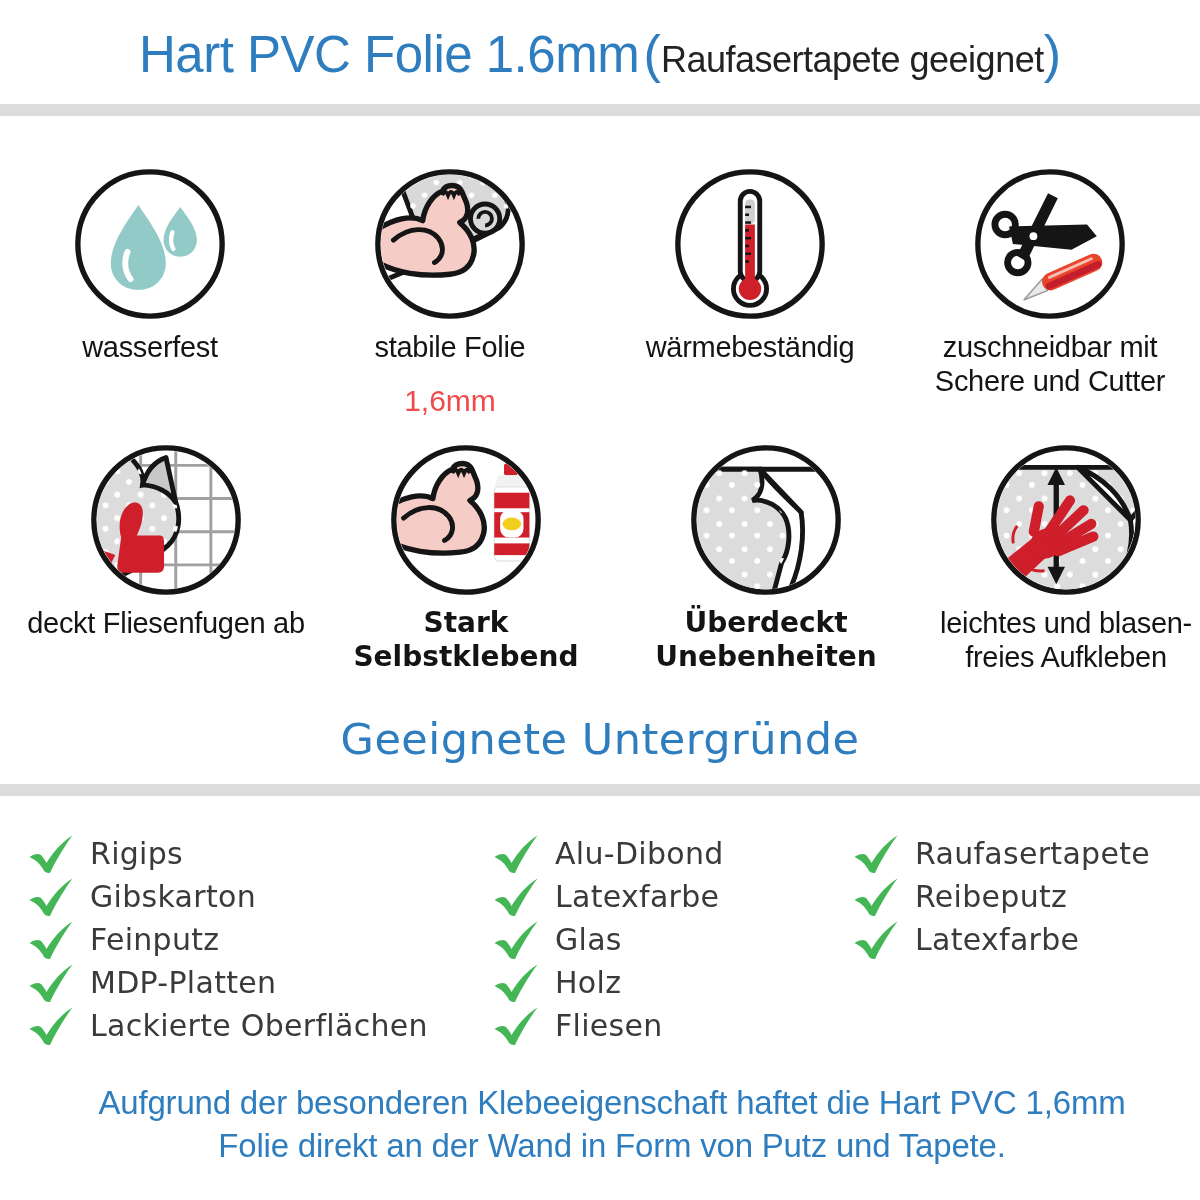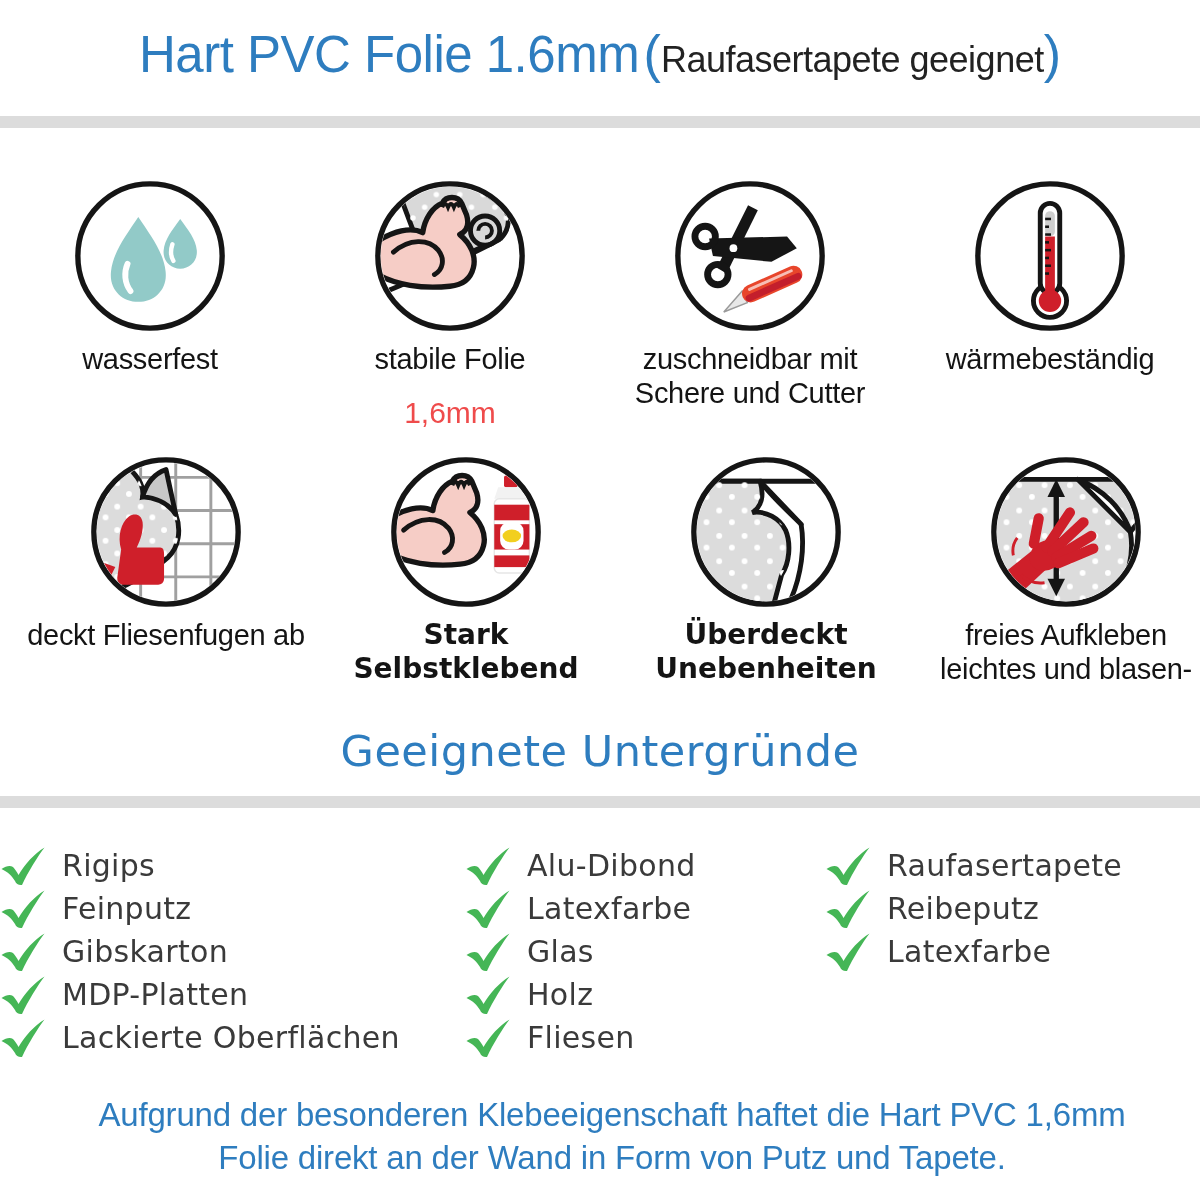--- a/index.html
+++ b/index.html
@@ -4,39 +4,39 @@
 <style>
   :root{
     --blue:#2e7dbf; --green:#45b656; --icon-red:#cf1f2a; --light-red:#ef4b4b;
     --teal:#92cac8; --divider:#dcdcdc; --dark:#3a3a3a; --ink:#151515;
   }
   *{box-sizing:border-box;}
   html,body{margin:0;padding:0;background:#fff;}
   .page{width:1200px;height:1200px;background:#fff;overflow:hidden;
         font-family:"Liberation Sans",sans-serif;position:relative;}
   
-  .title-wrap{text-align:center;padding-top:24px;height:116px;white-space:nowrap;}
+  .title-wrap{text-align:center;padding-top:24px;height:104px;white-space:nowrap;}
   .title-main{color:var(--blue);font-size:51px;letter-spacing:-0.5px;}
   .title-paren{color:var(--blue);font-size:52px;}
   .title-note{color:#222;font-size:36px;letter-spacing:-0.5px;}
   .divider{height:12px;background:var(--divider);width:100%;}
   
   .features{display:grid;grid-template-columns:repeat(4,1fr);width:1200px;}
   .row1{margin-top:50px;}
   .row2{margin-top:24px;margin-left:16px;}
   .feature{display:flex;flex-direction:column;align-items:center;text-align:center;}
   .cicon{display:block;}
   .flabel{margin-top:8px;font-size:29px;color:#141414;letter-spacing:-0.3px;line-height:34px;}
   .flabel span{display:block;}
   .flabel.bold{font-family:"DejaVu Sans",sans-serif;font-weight:bold;font-size:28px;letter-spacing:0;}
   .fsub{color:var(--light-red);font-size:30px;margin-top:20px;}
   
   .sub-heading{margin-top:40px;margin-bottom:20px;text-align:center;color:var(--blue);
                font-family:"DejaVu Sans",sans-serif;font-size:43px;letter-spacing:0.5px;}
-  .checklist{display:flex;margin-top:36px;}
+  .checklist{display:flex;padding-left:28px;margin-top:36px;}
   .check-col-1{width:465px;}
   .check-col-2{width:360px;}
   .check-col-3{flex:1;}
   .check-item{display:flex;align-items:center;height:43px;gap:16px;}
   .check{flex:0 0 46px;}
   .check path{fill:var(--green);}
   .check-label{font-family:"DejaVu Sans",sans-serif;font-size:30px;color:var(--dark);
                letter-spacing:0.3px;white-space:nowrap;}
   
   .footer{margin-top:34px;text-align:center;color:var(--blue);font-size:33px;
@@ -94,59 +94,59 @@
       </svg>
       <div class="flabel">
         <span>stabile Folie</span>
       </div>
       <div class="fsub">1,6mm</div>
     </div>
 
     <div class="feature">
       <svg class="cicon" width="156" height="156" viewBox="0 0 160 160">
         <circle cx="80" cy="80" r="74" fill="#fff" stroke="#151515" stroke-width="5.5"></circle>
-        <polygon points="46,92 78,28 88,33 56,98" fill="#151515"></polygon>
-        <polygon points="38,62 118,60 128,72 102,86 42,80" fill="#151515"></polygon>
-        <circle cx="34" cy="60" r="10.5" fill="none" stroke="#151515" stroke-width="7"></circle>
-        <circle cx="47" cy="99" r="10.5" fill="none" stroke="#151515" stroke-width="7"></circle>
-        <circle cx="63" cy="72" r="4" fill="#fff"></circle>
-        <g transform="rotate(-24 100 110)">
-          <polygon points="72,104 46,116 72,117" fill="#e8e8e8" stroke="#9a9a9a" stroke-width="1.5"></polygon>
-          <rect x="70" y="101" width="66" height="18" rx="9" fill="#e8452b"></rect>
-          <rect x="72" y="110" width="62" height="7" rx="3.5" fill="#c31e2c"></rect>
-          <rect x="78" y="104" width="50" height="3" rx="1.5" fill="#fff" opacity="0.65"></rect>
-        </g>
-      </svg>
-      <div class="flabel">
-        <span>zuschneidbar mit</span>
-        <span>Schere und Cutter</span>
-      </div>
-    </div>
-
-    <div class="feature">
-      <svg class="cicon" width="156" height="156" viewBox="0 0 160 160">
-        <circle cx="80" cy="80" r="74" fill="#fff" stroke="#151515" stroke-width="5.5"></circle>
         <circle cx="80" cy="126" r="17" fill="#fff" stroke="#151515" stroke-width="5"></circle>
         <rect x="70" y="26" width="20" height="92" rx="10" fill="#fff" stroke="#151515" stroke-width="5"></rect>
         <rect x="75" y="34" width="10" height="26" rx="5" fill="#cfcfcf"></rect>
         <rect x="75" y="60" width="10" height="58" fill="#cf1f2a"></rect>
         <circle cx="80" cy="126" r="11.5" fill="#cf1f2a"></circle>
         <g stroke="#151515" stroke-width="2.6">
           <line x1="75" y1="42" x2="81" y2="42"></line>
             <line x1="75" y1="50" x2="79" y2="50"></line>
           <line x1="75" y1="58" x2="81" y2="58"></line>
             <line x1="75" y1="66" x2="79" y2="66"></line>
           <line x1="75" y1="74" x2="81" y2="74"></line>
             <line x1="75" y1="82" x2="79" y2="82"></line>
           <line x1="75" y1="90" x2="81" y2="90"></line>
             <line x1="75" y1="98" x2="79" y2="98"></line>
         </g>
       </svg>
       <div class="flabel">
         <span>wärmebeständig</span>
+      </div>
+    </div>
+
+    <div class="feature">
+      <svg class="cicon" width="156" height="156" viewBox="0 0 160 160">
+        <circle cx="80" cy="80" r="74" fill="#fff" stroke="#151515" stroke-width="5.5"></circle>
+        <polygon points="46,92 78,28 88,33 56,98" fill="#151515"></polygon>
+        <polygon points="38,62 118,60 128,72 102,86 42,80" fill="#151515"></polygon>
+        <circle cx="34" cy="60" r="10.5" fill="none" stroke="#151515" stroke-width="7"></circle>
+        <circle cx="47" cy="99" r="10.5" fill="none" stroke="#151515" stroke-width="7"></circle>
+        <circle cx="63" cy="72" r="4" fill="#fff"></circle>
+        <g transform="rotate(-24 100 110)">
+          <polygon points="72,104 46,116 72,117" fill="#e8e8e8" stroke="#9a9a9a" stroke-width="1.5"></polygon>
+          <rect x="70" y="101" width="66" height="18" rx="9" fill="#e8452b"></rect>
+          <rect x="72" y="110" width="62" height="7" rx="3.5" fill="#c31e2c"></rect>
+          <rect x="78" y="104" width="50" height="3" rx="1.5" fill="#fff" opacity="0.65"></rect>
+        </g>
+      </svg>
+      <div class="flabel">
+        <span>zuschneidbar mit</span>
+        <span>Schere und Cutter</span>
       </div>
     </div>
   </div>
 
   <div class="features row2">
 
     <div class="feature">
       <svg class="cicon" width="156" height="156" viewBox="0 0 160 160">
         <defs>
           <clipPath id="clip5">
@@ -270,22 +270,22 @@
               <line x1="47" y1="92" x2="52" y2="66"></line>
             </g>
             <g stroke="#cf1f2a" stroke-width="3" fill="none">
               <path d="M34 124 q10 10 24 8"></path>
               <path d="M30 86 q-6 8 -4 18"></path>
             </g>
           </g>
         </g>
       </svg>
       <div class="flabel">
+        <span>leichtes und blasen-</span>
         <span>freies Aufkleben</span>
-        <span>leichtes und blasen-</span>
       </div>
     </div>
   </div>
 
   <div class="sub-heading">Geeignete Untergründe</div>
   <div class="divider"></div>
 
   <div class="checklist">
     <div class="check-col-1">
 
@@ -293,28 +293,28 @@
           <svg class="check" width="46" height="40" viewBox="0 0 46 40">
             <path d="M1.5 23 C 6 20, 10 19, 13 21 C 15 23, 17 26, 18.5 29 C 25 18, 34 8, 44.5 1.5 C 38 10, 28 26, 22 39 C 19 39.5, 16 38, 15 35 C 12 30, 8 26, 1.5 23 Z"></path>
           </svg>
           <span class="check-label">Rigips</span>
         </div>
 
         <div class="check-item">
           <svg class="check" width="46" height="40" viewBox="0 0 46 40">
             <path d="M1.5 23 C 6 20, 10 19, 13 21 C 15 23, 17 26, 18.5 29 C 25 18, 34 8, 44.5 1.5 C 38 10, 28 26, 22 39 C 19 39.5, 16 38, 15 35 C 12 30, 8 26, 1.5 23 Z"></path>
           </svg>
+          <span class="check-label">Gibskarton</span>
+        </div>
+
+        <div class="check-item">
+          <svg class="check" width="46" height="40" viewBox="0 0 46 40">
+            <path d="M1.5 23 C 6 20, 10 19, 13 21 C 15 23, 17 26, 18.5 29 C 25 18, 34 8, 44.5 1.5 C 38 10, 28 26, 22 39 C 19 39.5, 16 38, 15 35 C 12 30, 8 26, 1.5 23 Z"></path>
+          </svg>
           <span class="check-label">Feinputz</span>
-        </div>
-
-        <div class="check-item">
-          <svg class="check" width="46" height="40" viewBox="0 0 46 40">
-            <path d="M1.5 23 C 6 20, 10 19, 13 21 C 15 23, 17 26, 18.5 29 C 25 18, 34 8, 44.5 1.5 C 38 10, 28 26, 22 39 C 19 39.5, 16 38, 15 35 C 12 30, 8 26, 1.5 23 Z"></path>
-          </svg>
-          <span class="check-label">Gibskarton</span>
         </div>
 
         <div class="check-item">
           <svg class="check" width="46" height="40" viewBox="0 0 46 40">
             <path d="M1.5 23 C 6 20, 10 19, 13 21 C 15 23, 17 26, 18.5 29 C 25 18, 34 8, 44.5 1.5 C 38 10, 28 26, 22 39 C 19 39.5, 16 38, 15 35 C 12 30, 8 26, 1.5 23 Z"></path>
           </svg>
           <span class="check-label">MDP-Platten</span>
         </div>
 
         <div class="check-item">

